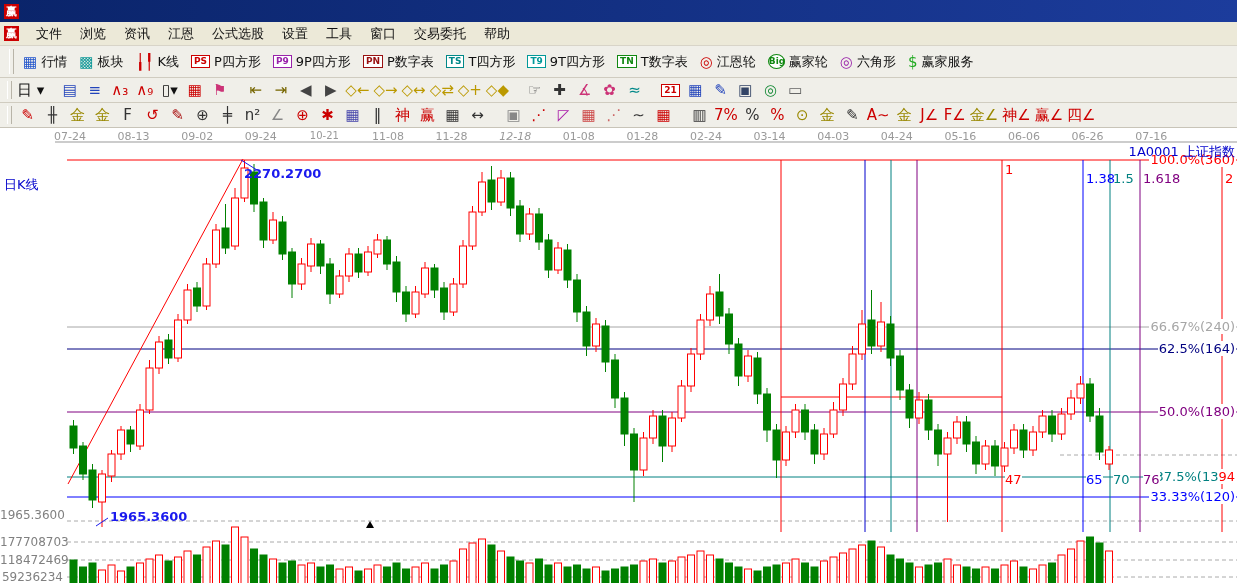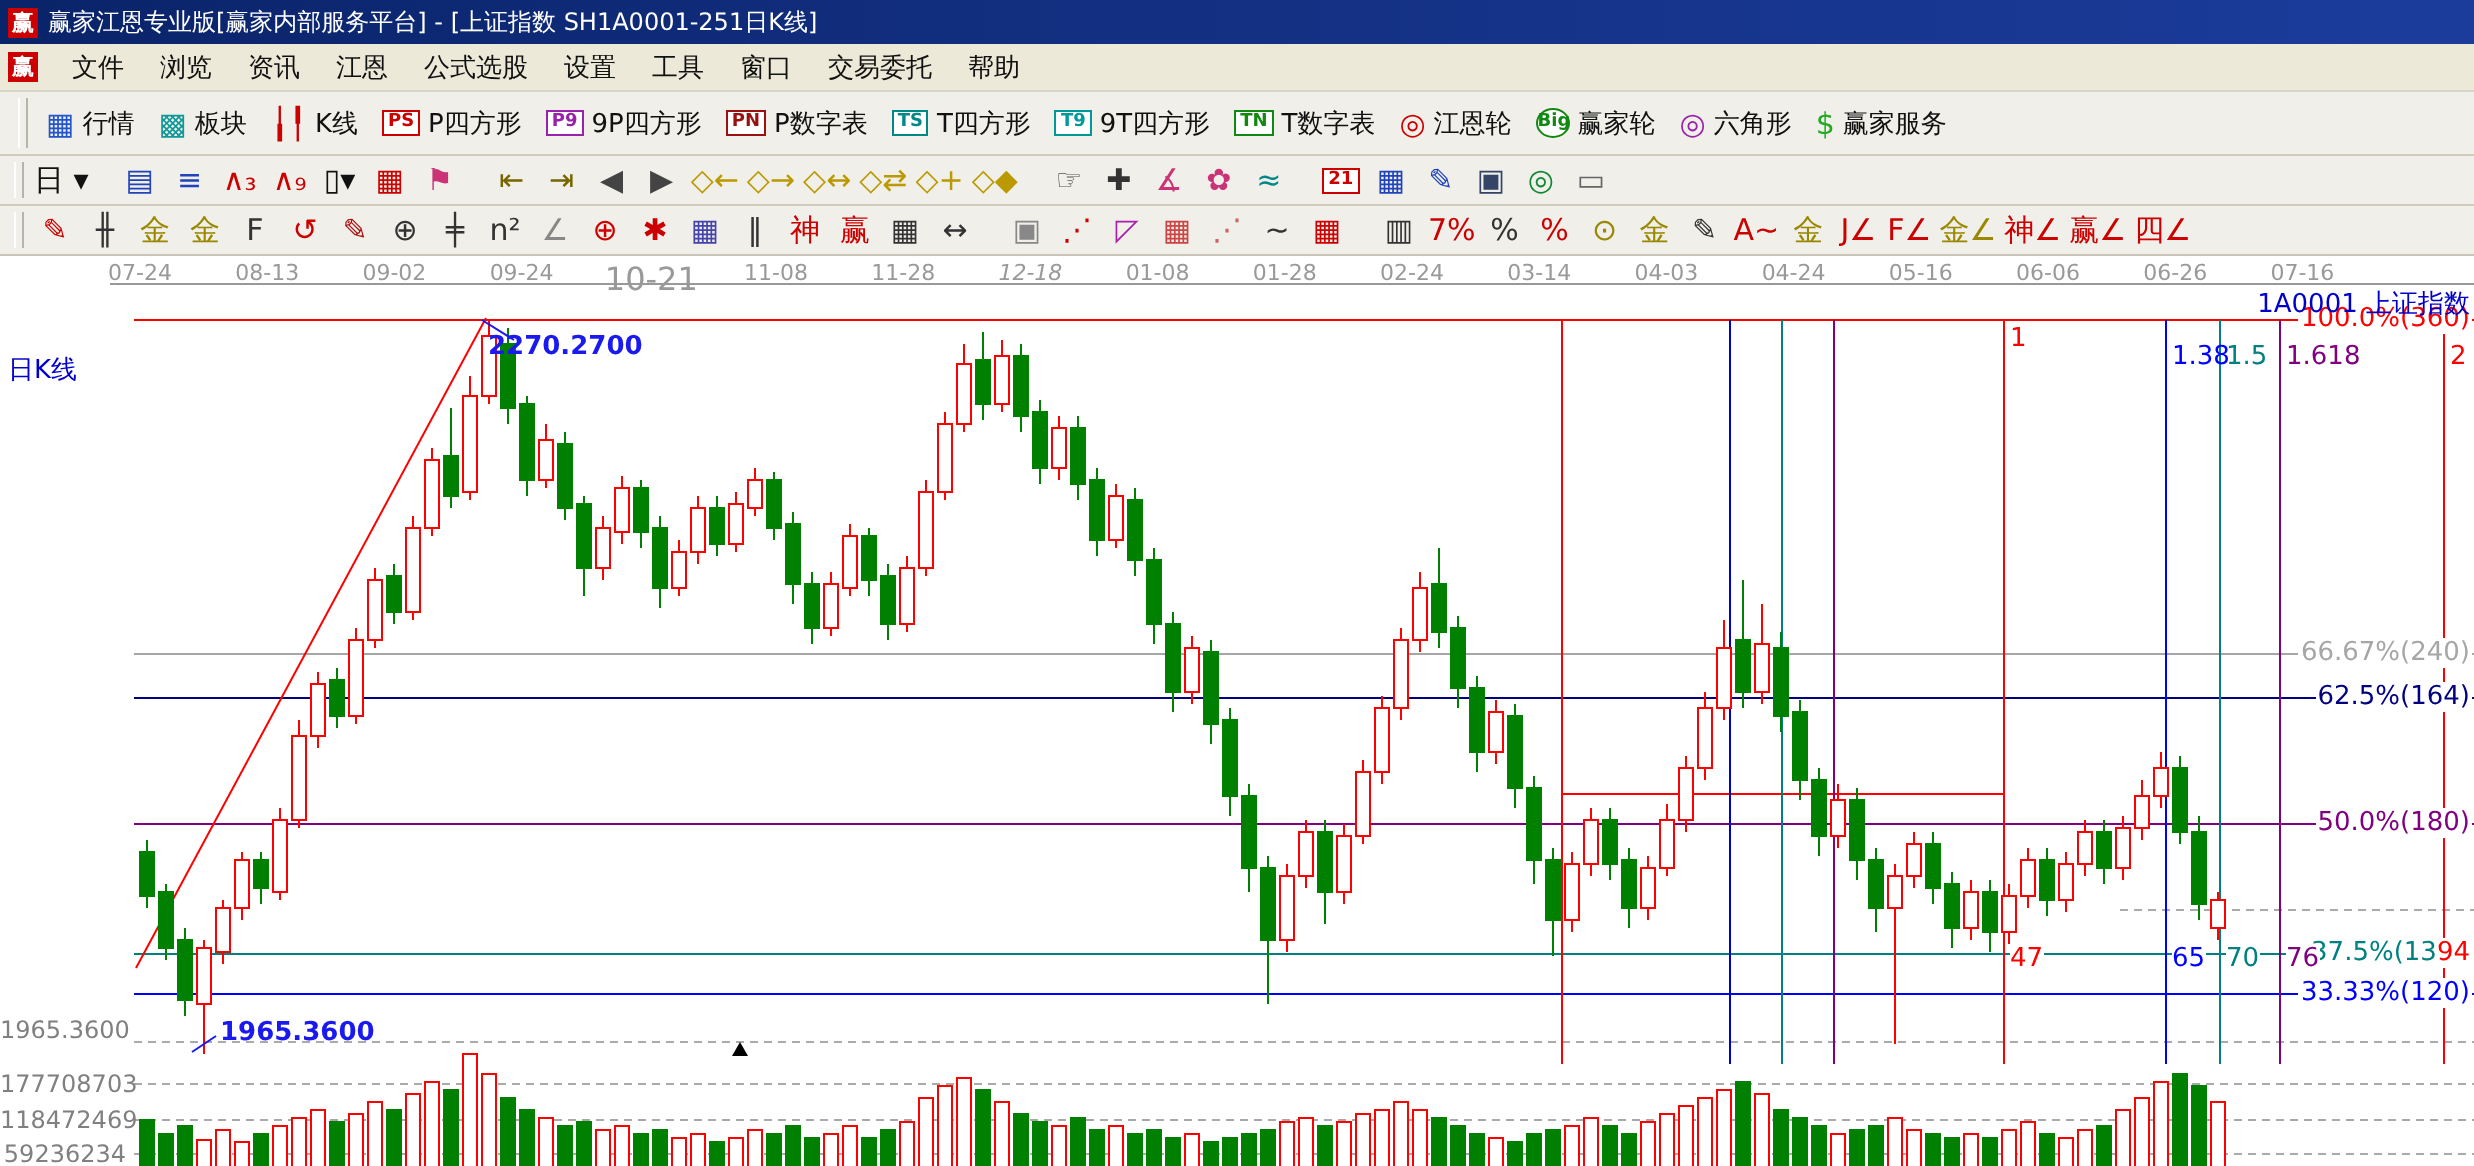--- a/index.html
+++ b/index.html
@@ -21,21 +21,20 @@
   .chartwrap{position:relative;width:1237px;height:457px;background:#fff;}
   .ov{position:absolute;pointer-events:none;white-space:nowrap;}
   .kmode{left:4px;top:6px;color:#0000cc;font-size:13px;margin-top:42px;}
   .symlabel{right:2px;top:15px;color:#0000cc;font-size:13px;margin-left:46px;}
 </style>
 </head>
 <body>
 
 <div class="titlebar">
   <span class="logo">赢</span>
-  <span>赢家江恩专业版[赢家内部服务平台] - [上证指数  SH1A0001-251日K线]</span>
 </div>
 
 <div class="menubar">
   <span class="logo">赢</span>
   <span id="menu-items" style="display:flex;">
       <span class="menu-item">文件</span>
       <span class="menu-item">浏览</span>
       <span class="menu-item">资讯</span>
       <span class="menu-item">江恩</span>
       <span class="menu-item">公式选股</span>
@@ -690,21 +689,21 @@
       <rect x="1105.5" y="549" width="7" height="34" fill="#ffffff" stroke="#ff0000"></rect>
       <polygon points="366,526 374,526 370,519" fill="#000"></polygon>
       <line x1="241" y1="158" x2="257" y2="168" stroke="#1a1aee"></line>
       <line x1="96" y1="524" x2="108" y2="516" stroke="#1a1aee"></line>
     </svg>
   <div id="overlay" class="ov" style="left:0;top:0;width:1237px;height:457px;">
       <div class="ov" style="left: 48px; top: 2px; width: 44px; text-align: center; color: rgb(153, 153, 153); font-size: 11px;">07-24</div>
       <div class="ov" style="left: 111.6px; top: 2px; width: 44px; text-align: center; color: rgb(153, 153, 153); font-size: 11px;">08-13</div>
       <div class="ov" style="left: 175.2px; top: 2px; width: 44px; text-align: center; color: rgb(153, 153, 153); font-size: 11px;">09-02</div>
       <div class="ov" style="left: 238.8px; top: 2px; width: 44px; text-align: center; color: rgb(153, 153, 153); font-size: 11px;">09-24</div>
-      <div class="ov" style="left: 302.4px; top: 2px; width: 44px; text-align: center; color: rgb(153, 153, 153); font-size: 16px;">10-21</div>
+      <div class="ov" style="left: 302.4px; top: 2px; width: 44px; text-align: center; color: rgb(153, 153, 153); font-size: 10px;">10-21</div>
       <div class="ov" style="left: 366px; top: 2px; width: 44px; text-align: center; color: rgb(153, 153, 153); font-size: 11px;">11-08</div>
       <div class="ov" style="left: 429.6px; top: 2px; width: 44px; text-align: center; color: rgb(153, 153, 153); font-size: 11px;">11-28</div>
       <div class="ov" style="left: 493.2px; top: 2px; width: 44px; text-align: center; color: rgb(153, 153, 153); font-size: 11px; font-style: italic;">12-18</div>
       <div class="ov" style="left: 556.8px; top: 2px; width: 44px; text-align: center; color: rgb(153, 153, 153); font-size: 11px;">01-08</div>
       <div class="ov" style="left: 620.4px; top: 2px; width: 44px; text-align: center; color: rgb(153, 153, 153); font-size: 11px;">01-28</div>
       <div class="ov" style="left: 684px; top: 2px; width: 44px; text-align: center; color: rgb(153, 153, 153); font-size: 11px;">02-24</div>
       <div class="ov" style="left: 747.6px; top: 2px; width: 44px; text-align: center; color: rgb(153, 153, 153); font-size: 11px;">03-14</div>
       <div class="ov" style="left: 811.2px; top: 2px; width: 44px; text-align: center; color: rgb(153, 153, 153); font-size: 11px;">04-03</div>
       <div class="ov" style="left: 874.8px; top: 2px; width: 44px; text-align: center; color: rgb(153, 153, 153); font-size: 11px;">04-24</div>
       <div class="ov" style="left: 938.4px; top: 2px; width: 44px; text-align: center; color: rgb(153, 153, 153); font-size: 11px;">05-16</div>

